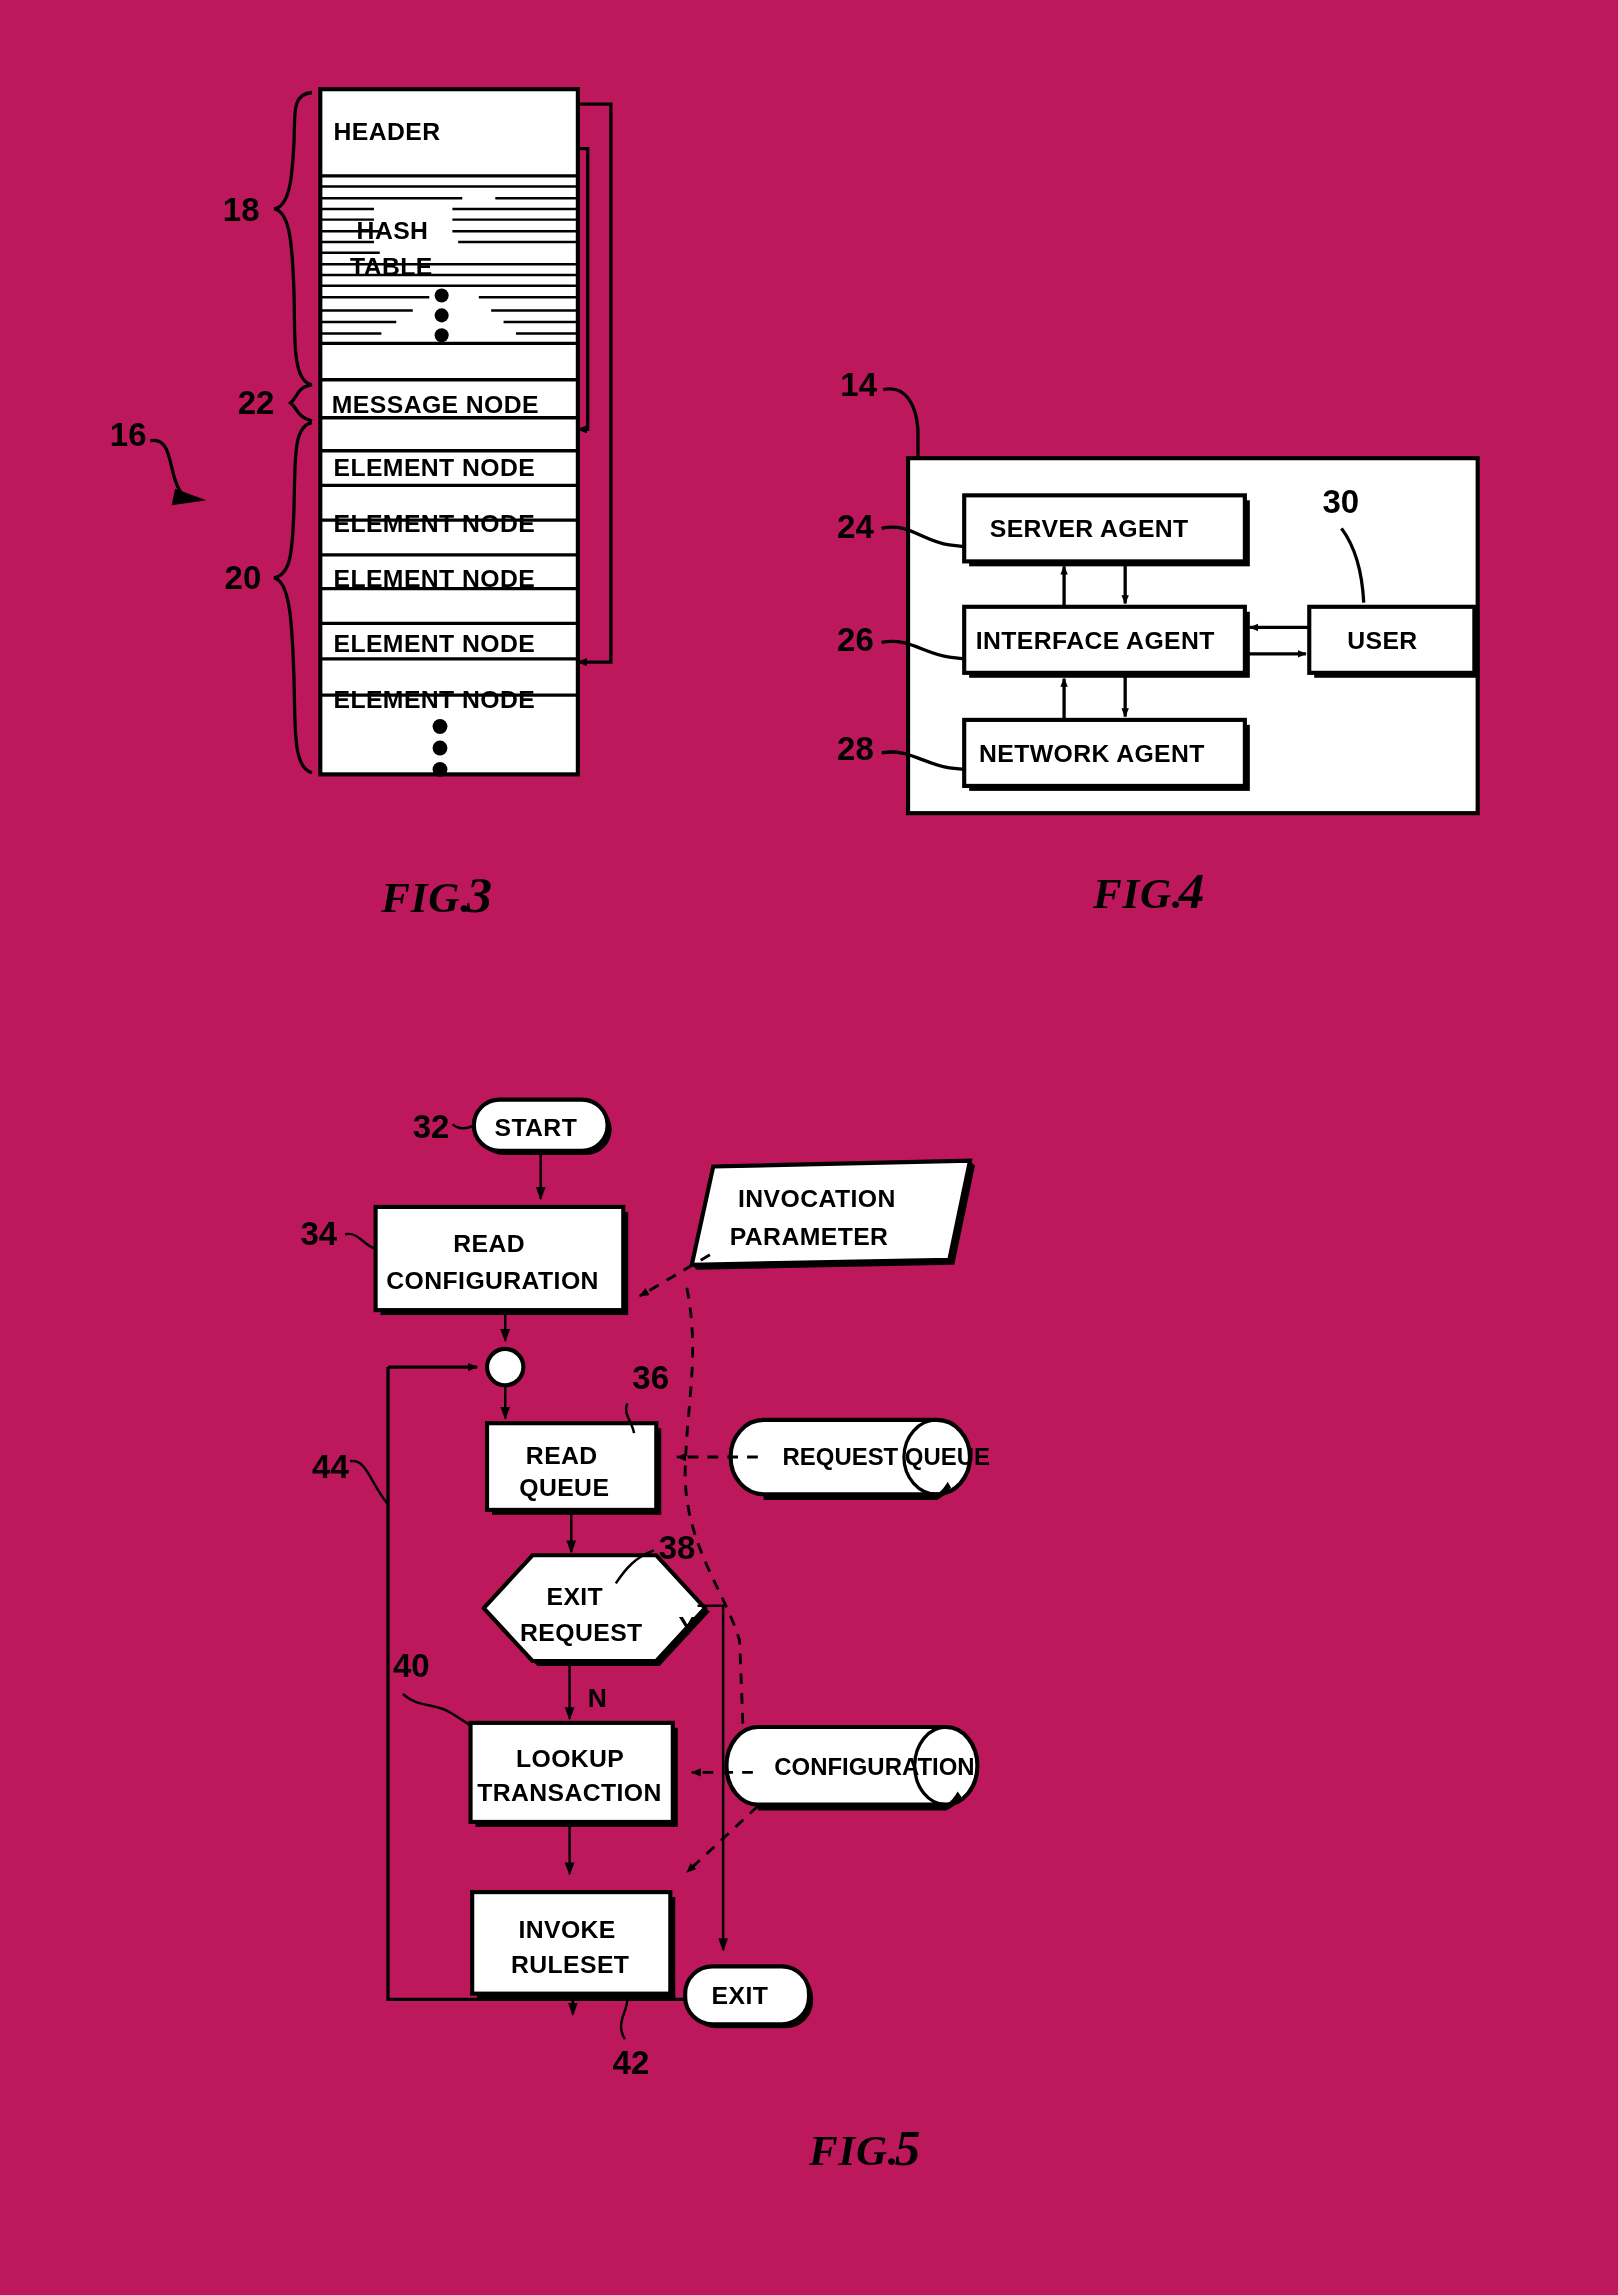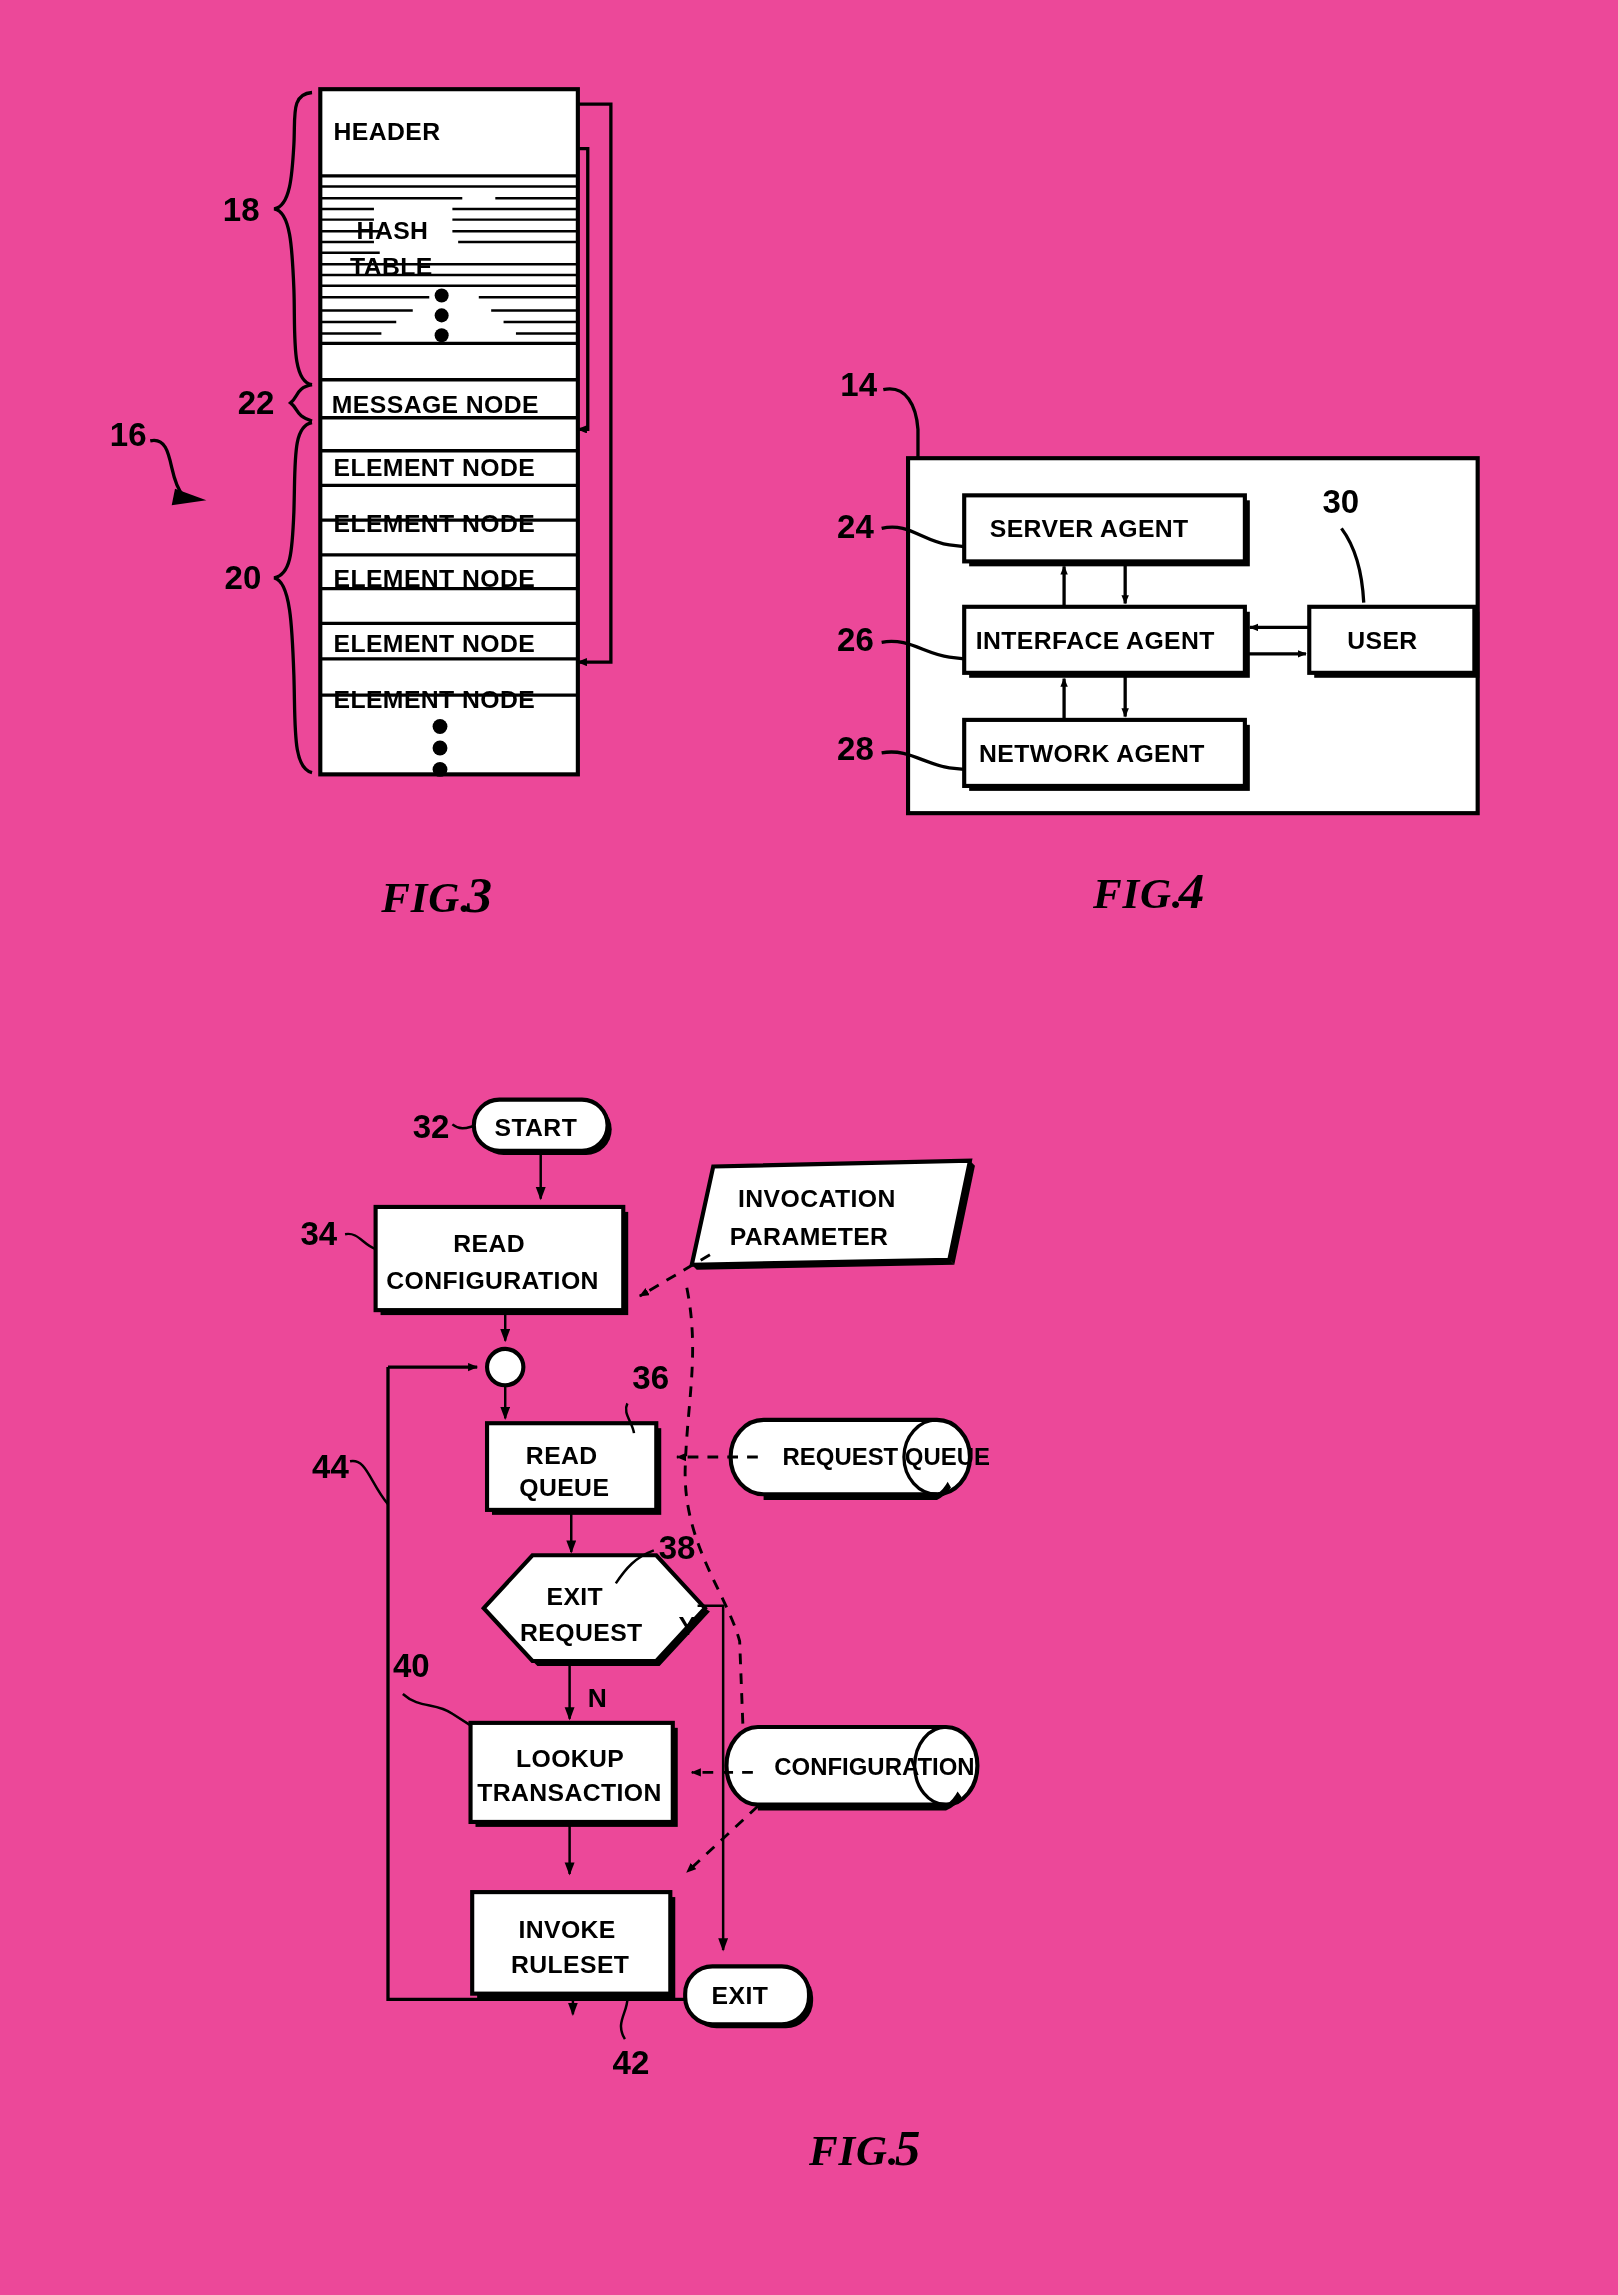--- a/index.html
+++ b/index.html
@@ -12,21 +12,21 @@
     height: 2295px;
     position: relative;
     font-family: "Liberation Sans", sans-serif;
     overflow: hidden;
   }
   .page {
     position: absolute;
     left: 0; top: 0;
     width: 1618px;
     height: 2295px;
-    background: #ec4899;
+    background: #be185d;
   }
   svg.sheet {
     position: absolute;
     left: 0; top: 0;
     width: 1618px;
     height: 2295px;
   }
   
   .boxlabel {
     font-family: "Liberation Sans", sans-serif;

